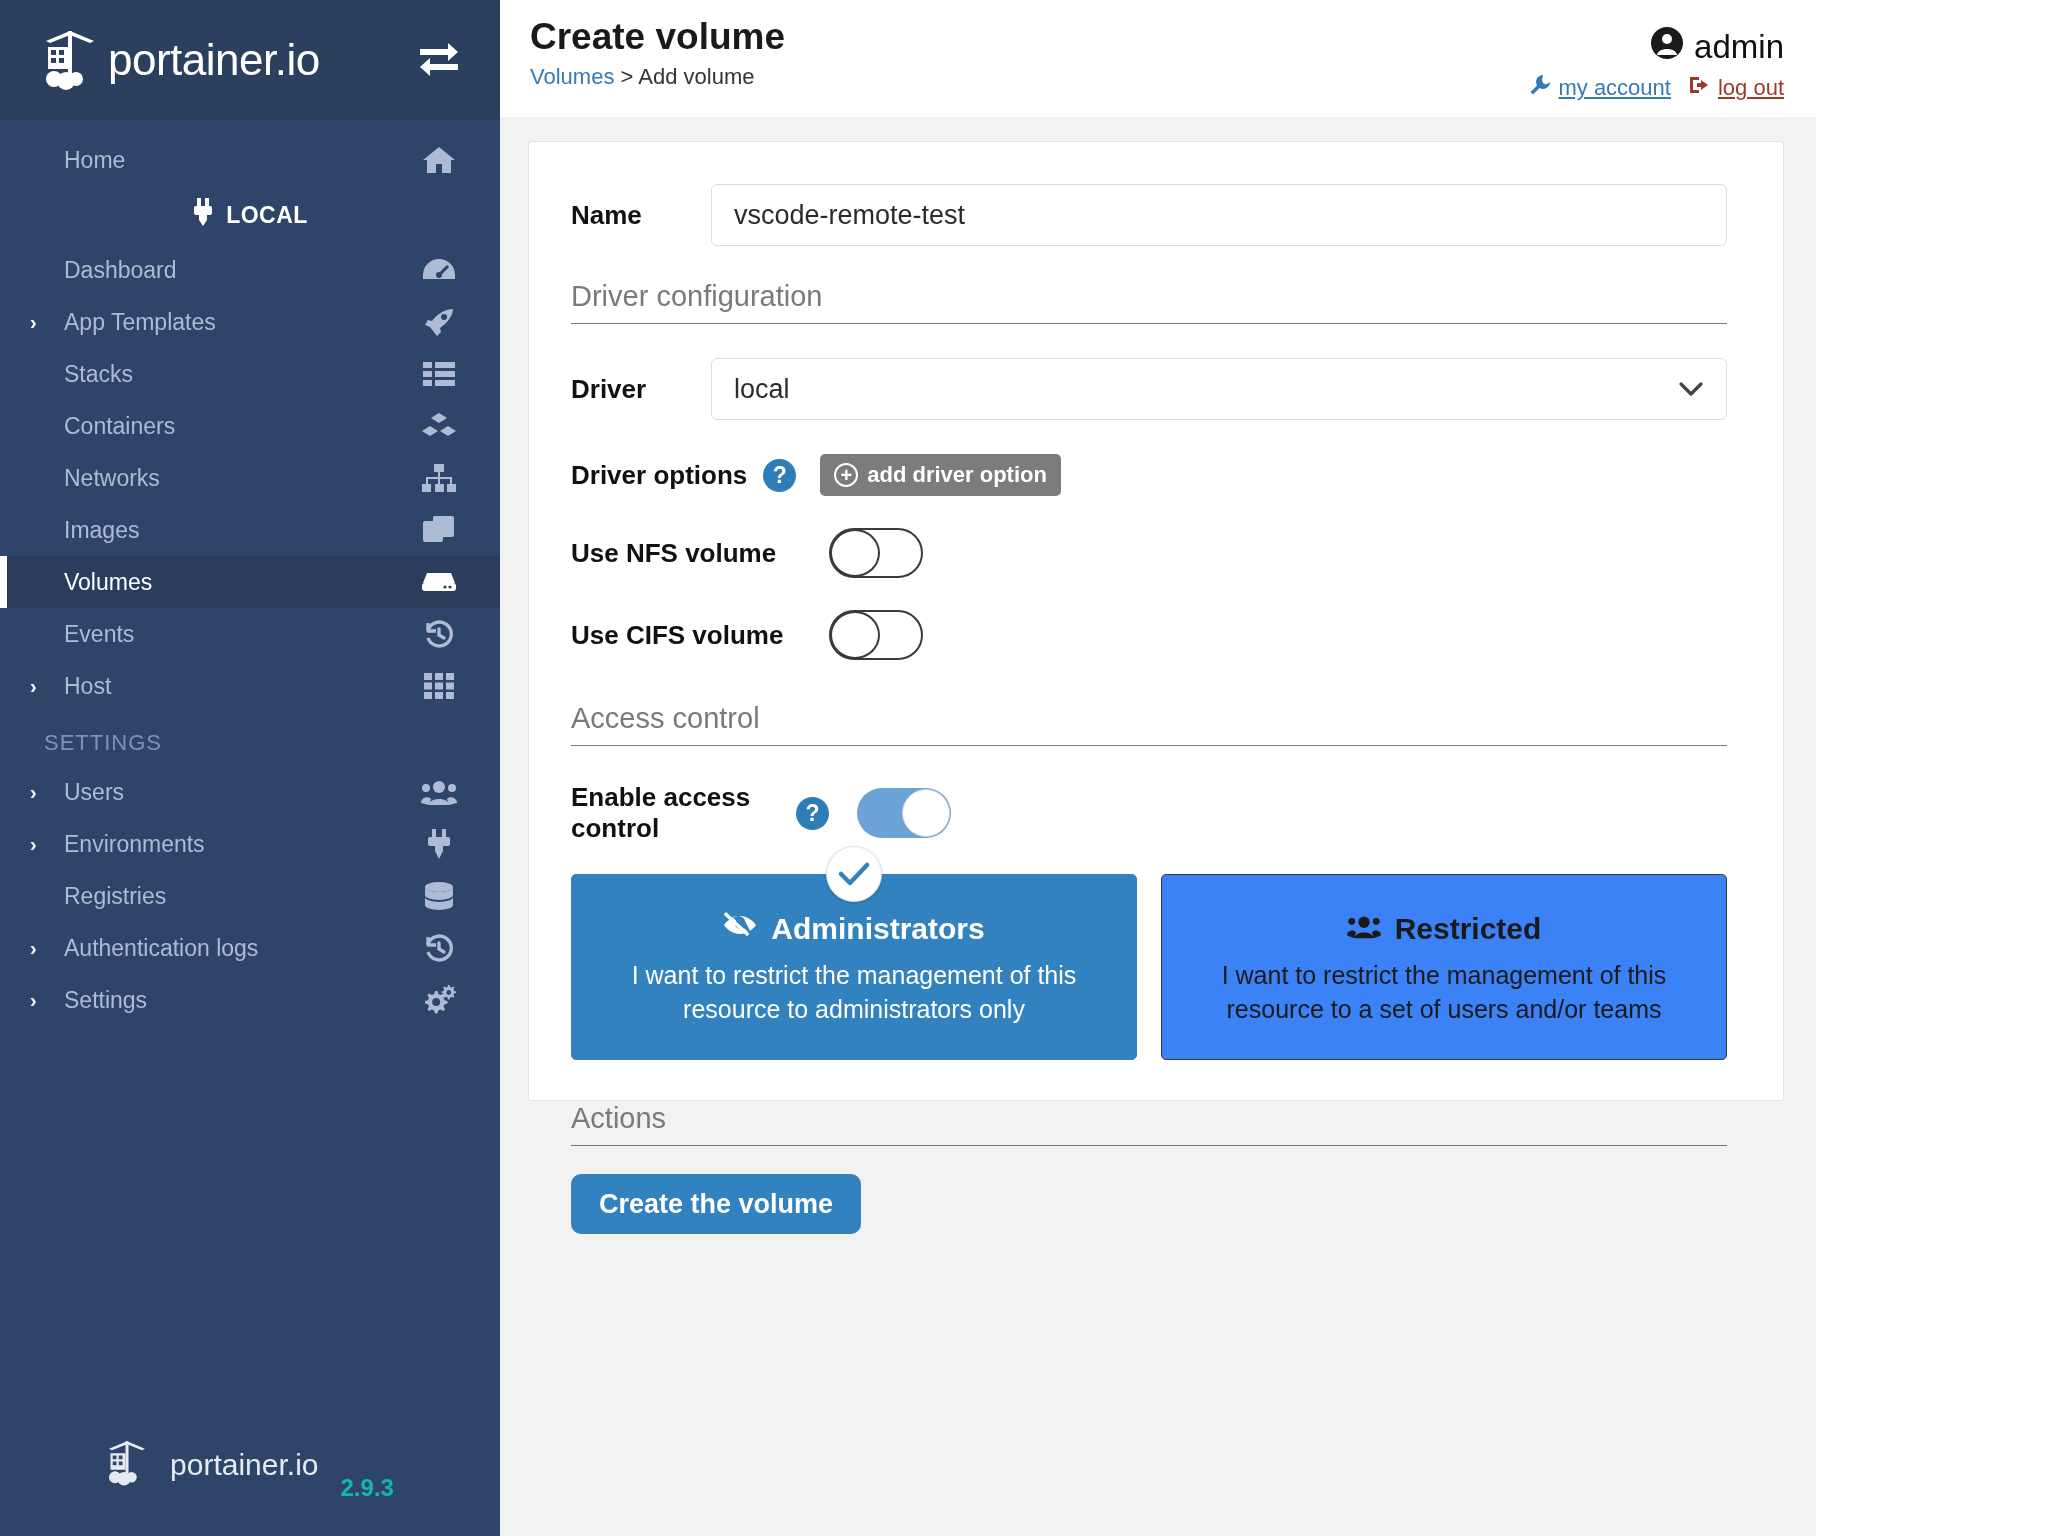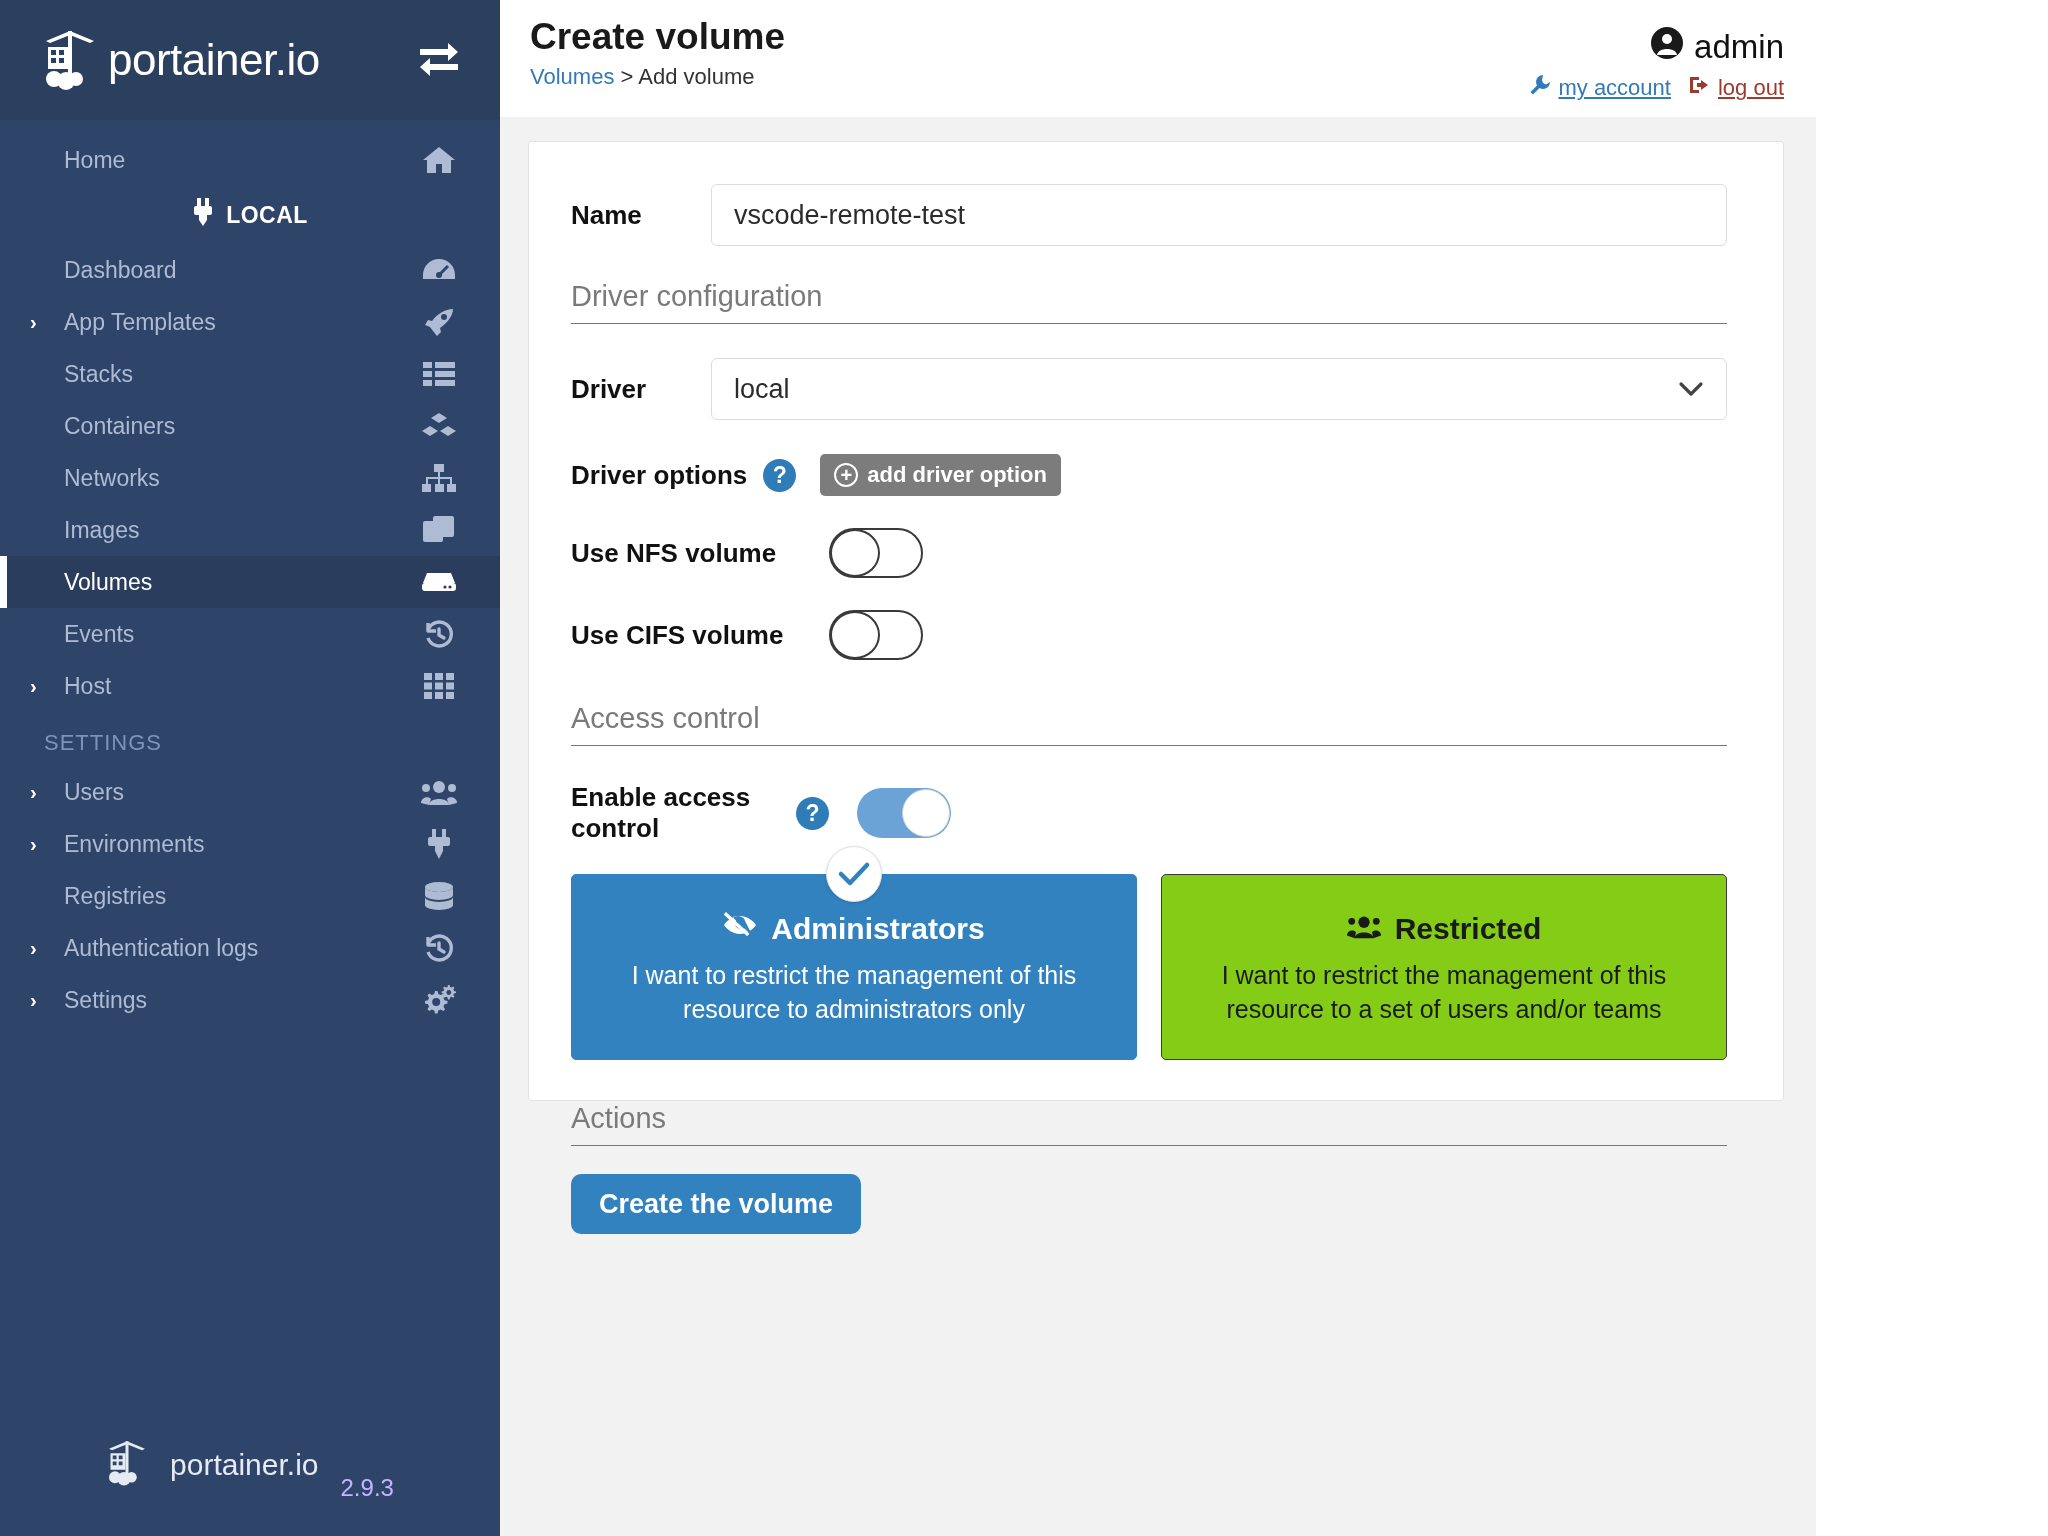--- a/index.html
+++ b/index.html
@@ -71,21 +71,21 @@
     padding: 18px 0 10px 44px;
     color: #7d93ba; font-size: 22px; letter-spacing: 1px;
   }
 
   .sb-footer {
     flex: 0 0 auto; padding: 0 0 34px 0;
     display: flex; align-items: center; justify-content: center;
     gap: 22px;
   }
   .sb-footer .brand-text-sm { color: #e6eaf2; font-size: 30px; }
-  .sb-footer .version { color: #c4b5fd; font-size: 24px; font-weight: 400; margin-top: 47px; }
+  .sb-footer .version { color: #14b8a6; font-size: 24px; font-weight: 700; margin-top: 47px; }
 
   
   .main { flex: 1 1 auto; display: flex; flex-direction: column; background: #f2f2f2; min-width: 0; }
   .topbar {
     background: #ffffff; height: 117px; flex: 0 0 117px;
     display: flex; align-items: flex-start; justify-content: space-between;
     padding: 16px 32px 0 30px;
   }
   .page-title { font-size: 37px; color: #1a1a1a; font-weight: 700; line-height: 1.15; }
   .breadcrumb { font-size: 22px; margin-top: 5px; color: #333; }
@@ -184,21 +184,21 @@
   .ac-row .t-label { width: 258px; flex: 0 0 258px; }
 
   .cards-row { display: flex; gap: 24px; margin-top: 30px; }
   .choice {
     flex: 1 1 0; border-radius: 5px; position: relative;
     padding: 30px 24px 26px 24px; text-align: center; cursor: pointer;
     min-height: 186px;
     display: flex; flex-direction: column; justify-content: center;
   }
   .choice.selected { background: #3282bf; color: #ffffff; border: 1px solid #3282bf; }
-  .choice.unselected { background: #84cc16; color: #1a1a1a; border: 1px solid #3a3a3a; }
+  .choice.unselected { background: #3b82f6; color: #1a1a1a; border: 1px solid #3a3a3a; }
   .choice .c-title {
     font-size: 30px; font-weight: bold;
     display: flex; align-items: center; justify-content: center; gap: 14px;
   }
   .choice .c-desc { font-size: 25px; margin-top: 13px; line-height: 1.35; font-weight: 500; }
   .check-badge {
     position: absolute; top: -29px; left: 50%; transform: translateX(-50%);
     width: 56px; height: 56px; border-radius: 50%;
     background: #ffffff; border: 1px solid #e0e0e0;
     display: flex; align-items: center; justify-content: center;

